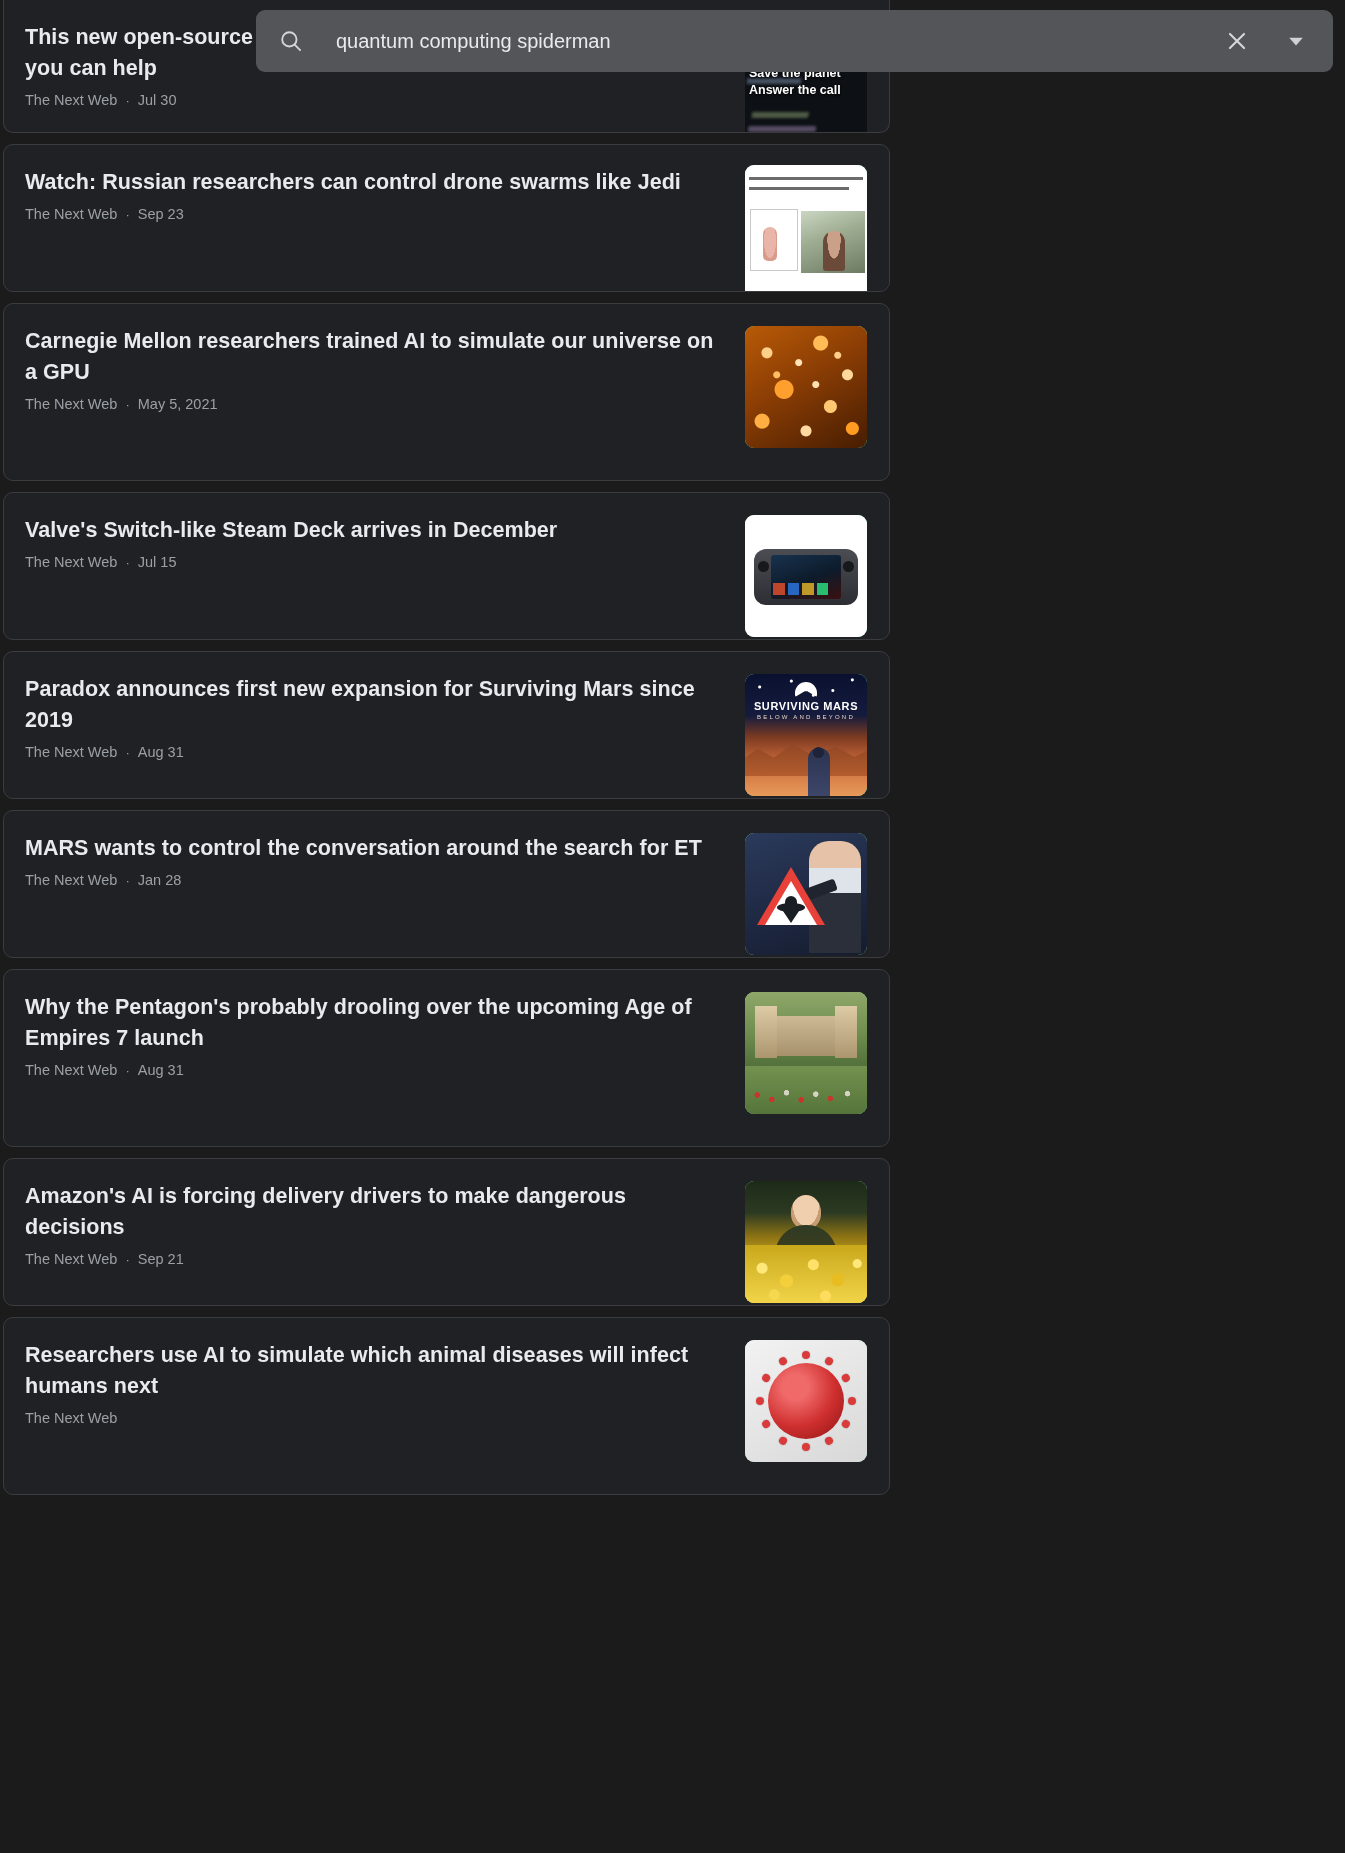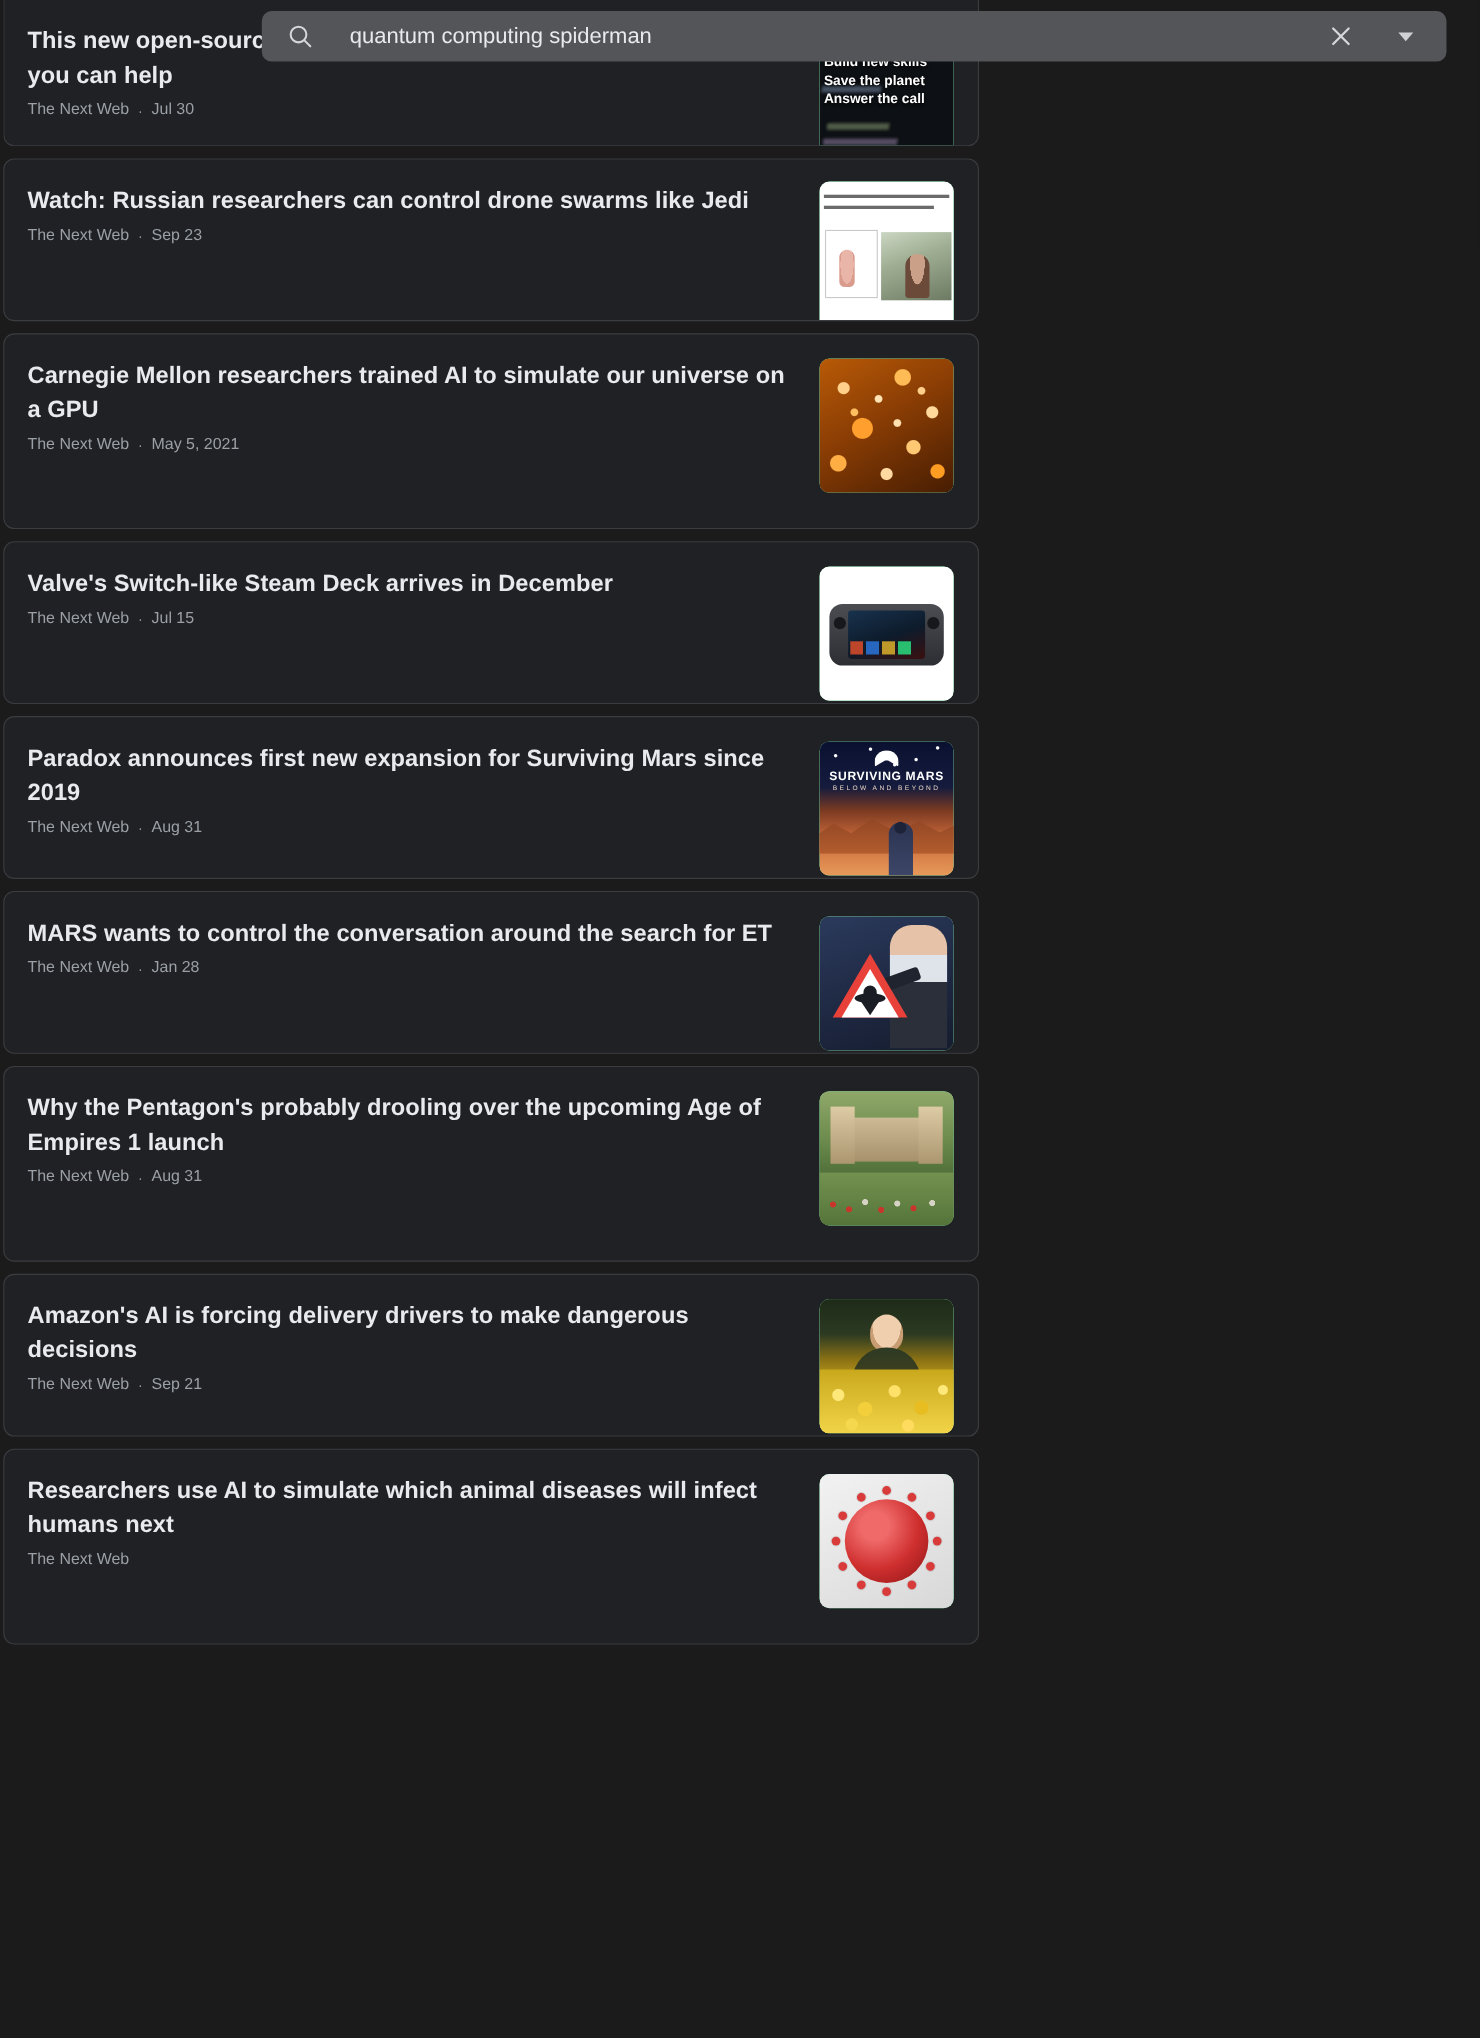--- a/index.html
+++ b/index.html
@@ -8,24 +8,24 @@
     width: 1345px;
     height: 1853px;
     background: #1b1b1b;
     font-family: "Liberation Sans", sans-serif;
     overflow: hidden;
   }
 
   
   .searchbar-wrap {
     position: absolute;
-    left: 238px;
+    left: 256px;
     top: 10px;
     width: 1077px;
-    height: 46px;
+    height: 62px;
     z-index: 20;
   }
   .searchbar {
     width: 100%;
     height: 100%;
     background: #535558;
     border-radius: 9px;
     display: flex;
     align-items: center;
     padding: 0 20px 0 22px;
@@ -488,21 +488,21 @@
           <div class="na-sign"></div>
           <div class="na-sign-in"></div>
           <div class="na-ufo"></div>
           <div class="na-dome"></div>
           <div class="na-beam"></div>
         </div>
       </div>
     </div>
 
     <div class="card tall">
-      <div class="card-title">Why the Pentagon's probably drooling over the upcoming Age of Empires 1 launch</div>
+      <div class="card-title">Why the Pentagon's probably drooling over the upcoming Age of Empires 7 launch</div>
       <div class="card-meta">
         <span>The Next Web</span>
         <span class="meta-dot">·</span>
         <span>Aug 31</span>
       </div>
       <div class="thumb">
         <div class="thumb-inner th-aoe">
           <div class="ae-wall"></div>
           <div class="ae-tower l"></div>
           <div class="ae-tower r"></div>

